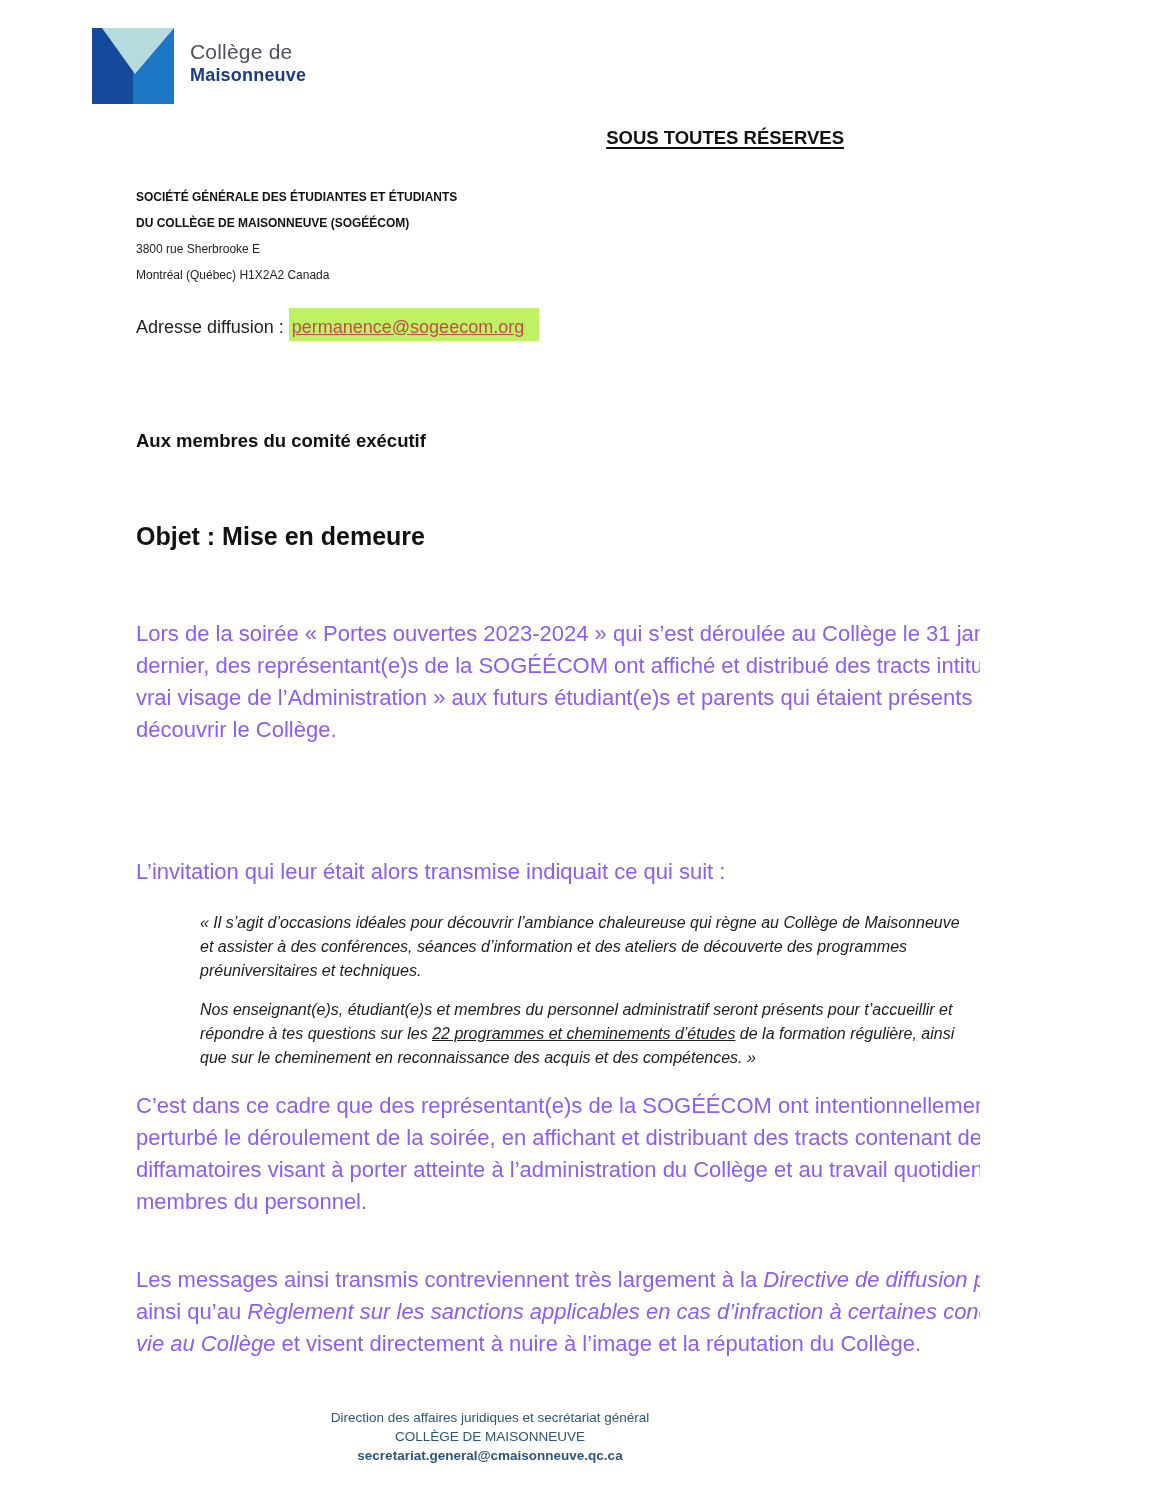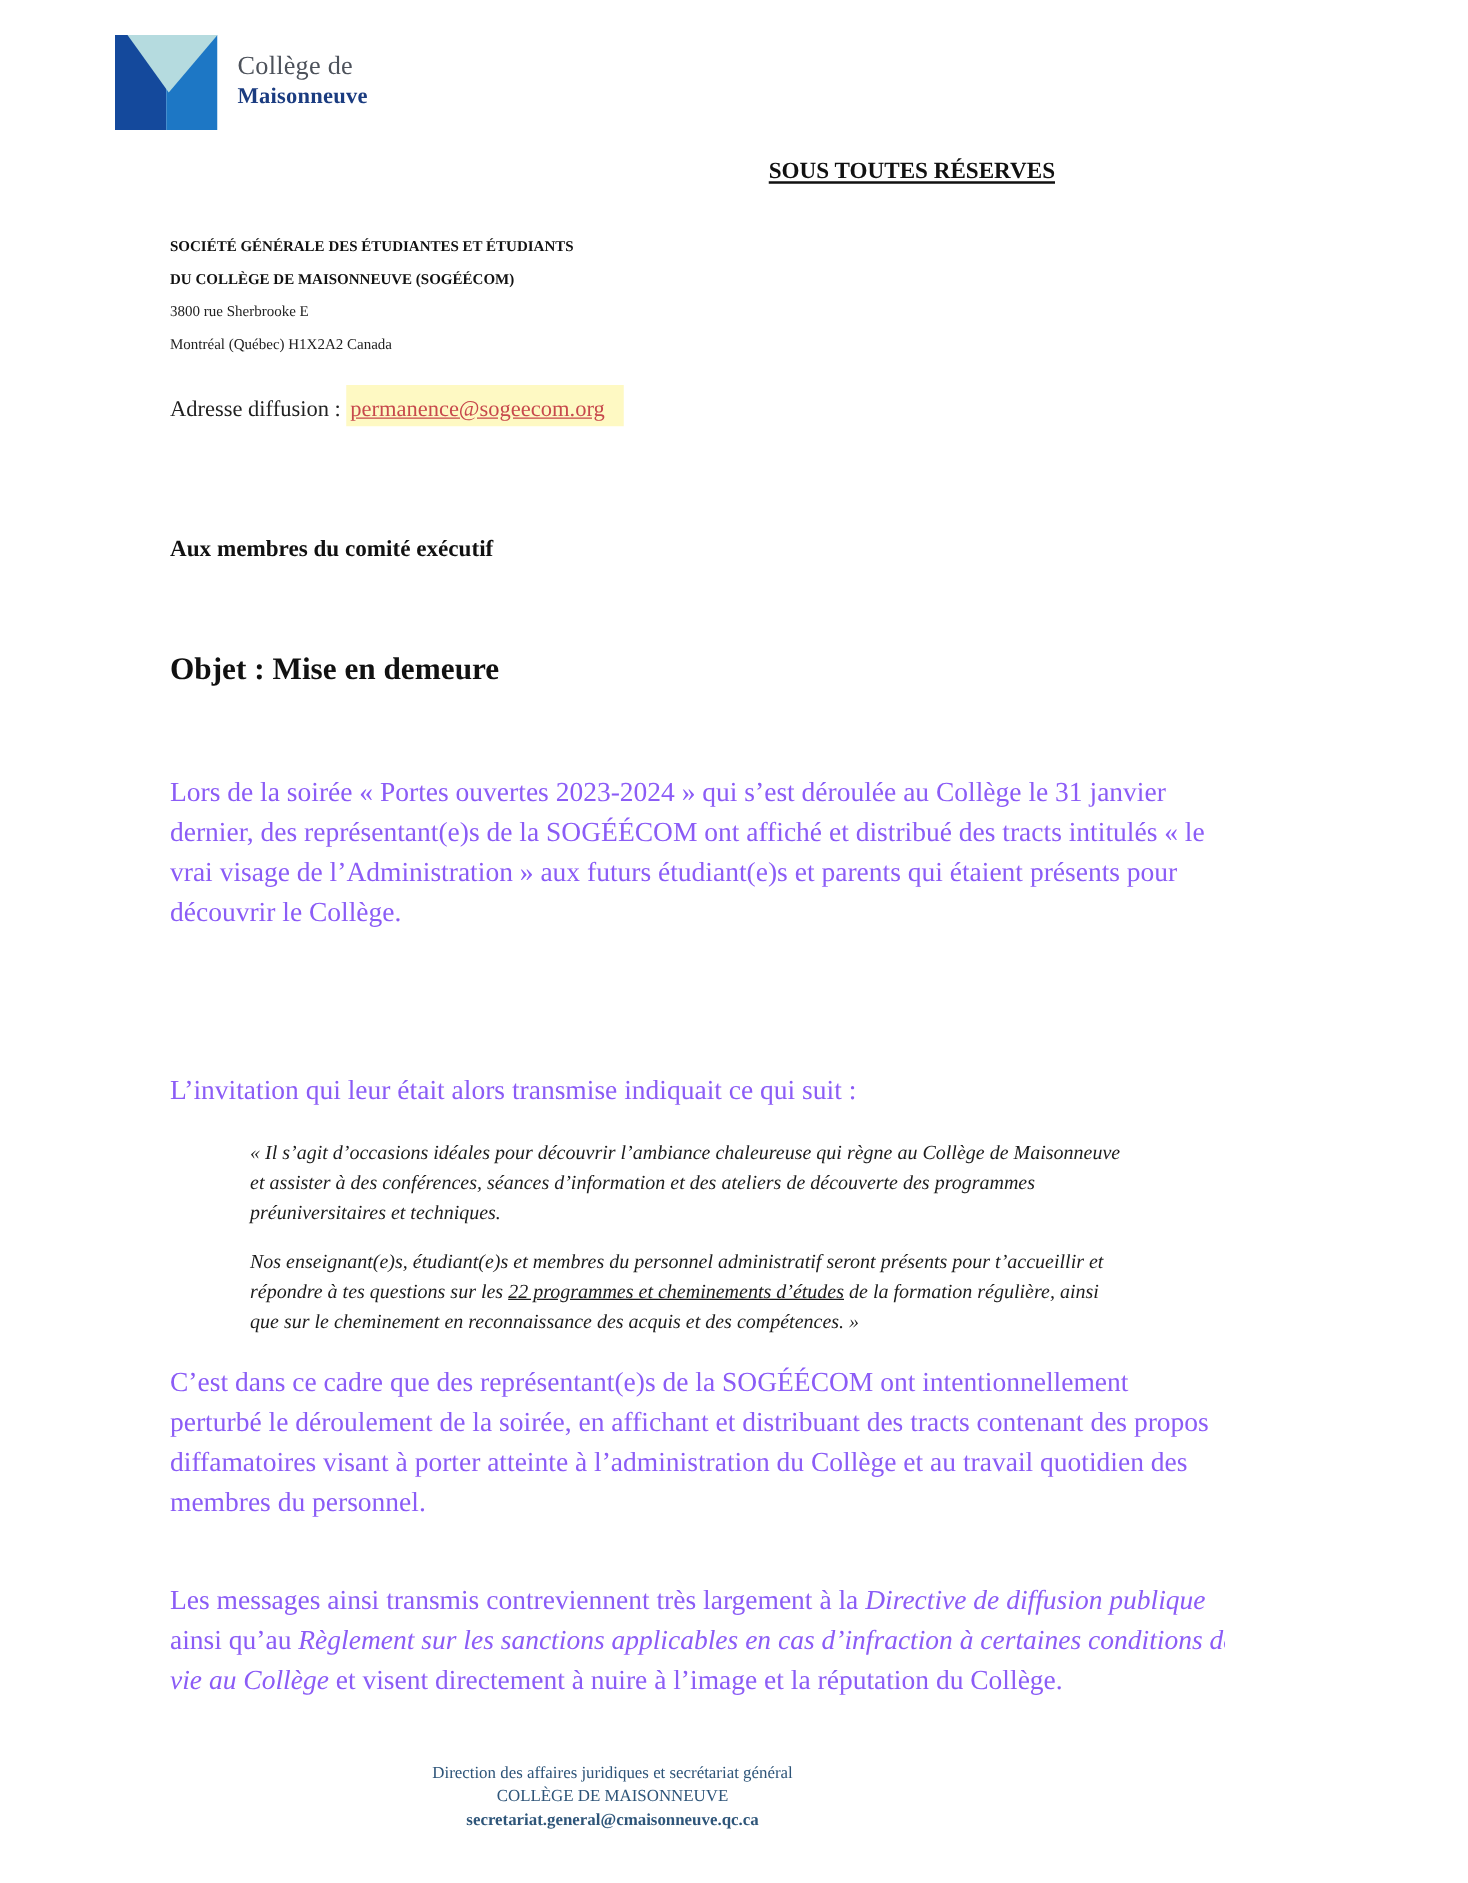--- a/index.html
+++ b/index.html
@@ -1,20 +1,20 @@
 <!DOCTYPE html>
 <html><head>
 <meta charset="utf-8">
 <style>
   html,body{margin:0;padding:0;background:#ffffff;}
   .page{
     position:relative;
     width:980px;height:1506px;
     background:#ffffff;
-    font-family:Liberation Serif, serif;
+    font-family:Liberation Sans, sans-serif;
     color:#1a1a1a;
     overflow:hidden;
   }
   
   .logo{position:absolute;left:92px;top:28px;display:flex;}
   .logo-mark{width:82px;height:76px;display:block;}
   .logo-text{position:absolute;left:98px;top:12px;white-space:nowrap;}
   .logo-line1{font-size:21px;color:#4d525b;letter-spacing:0.2px;}
   .logo-line2{font-size:18px;font-weight:bold;color:#1b3c80;margin-top:1px;letter-spacing:0.2px;}
   
@@ -22,21 +22,21 @@
     position:absolute;right:136px;top:124px;
     text-align:right;font-weight:bold;font-size:18.5px;line-height:27px;
     color:#111;
   }
   .transmission div{text-decoration:underline;text-decoration-thickness:2px;text-underline-offset:3px;}
   
   .recipient{position:absolute;left:136px;top:184px;font-size:12px;line-height:26px;color:#222;}
   .recipient .bold{font-weight:bold;color:#111;}
   
   .email-line{position:absolute;left:136px;top:308px;font-size:18px;color:#222;}
-  .email-hl{display:inline-block;background:#fef9c3;padding:9px 15px 3px 3px;}
+  .email-hl{display:inline-block;background:#bef264;padding:9px 15px 3px 3px;}
   .email-link{color:#c7494c;text-decoration:underline;cursor:pointer;}
   
   .salutation{position:absolute;left:136px;top:430px;font-size:18.5px;font-weight:bold;color:#111;}
   .subject{position:absolute;left:136px;top:522px;font-size:25px;font-weight:bold;color:#111;}
   
   .para{
     position:absolute;left:136px;width:980px;
     font-size:22px;line-height:32px;color:#8b5cf6;
     white-space:pre-wrap;
   }

